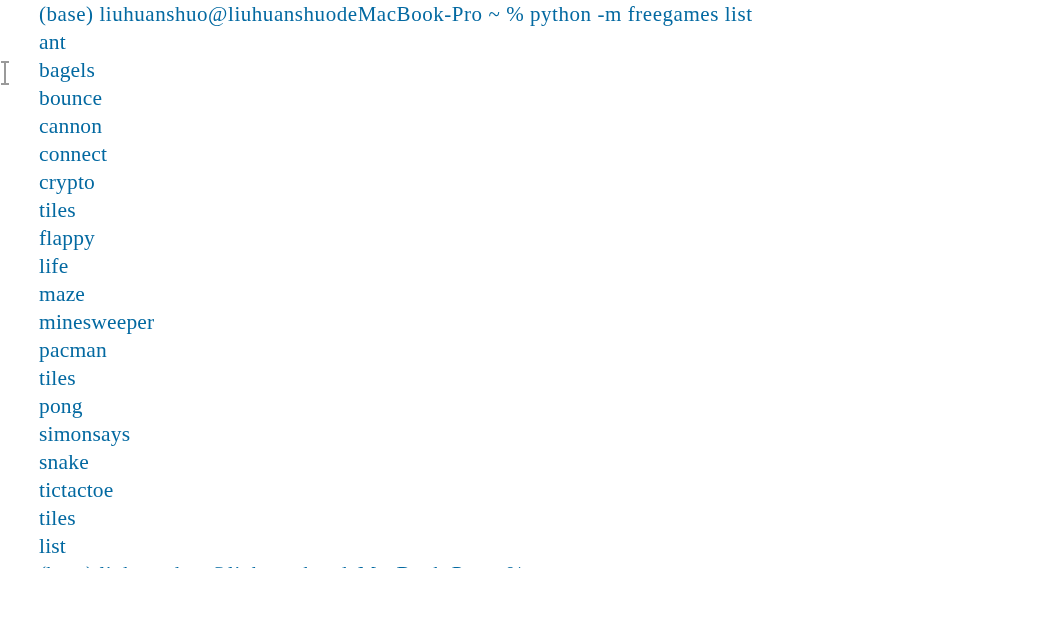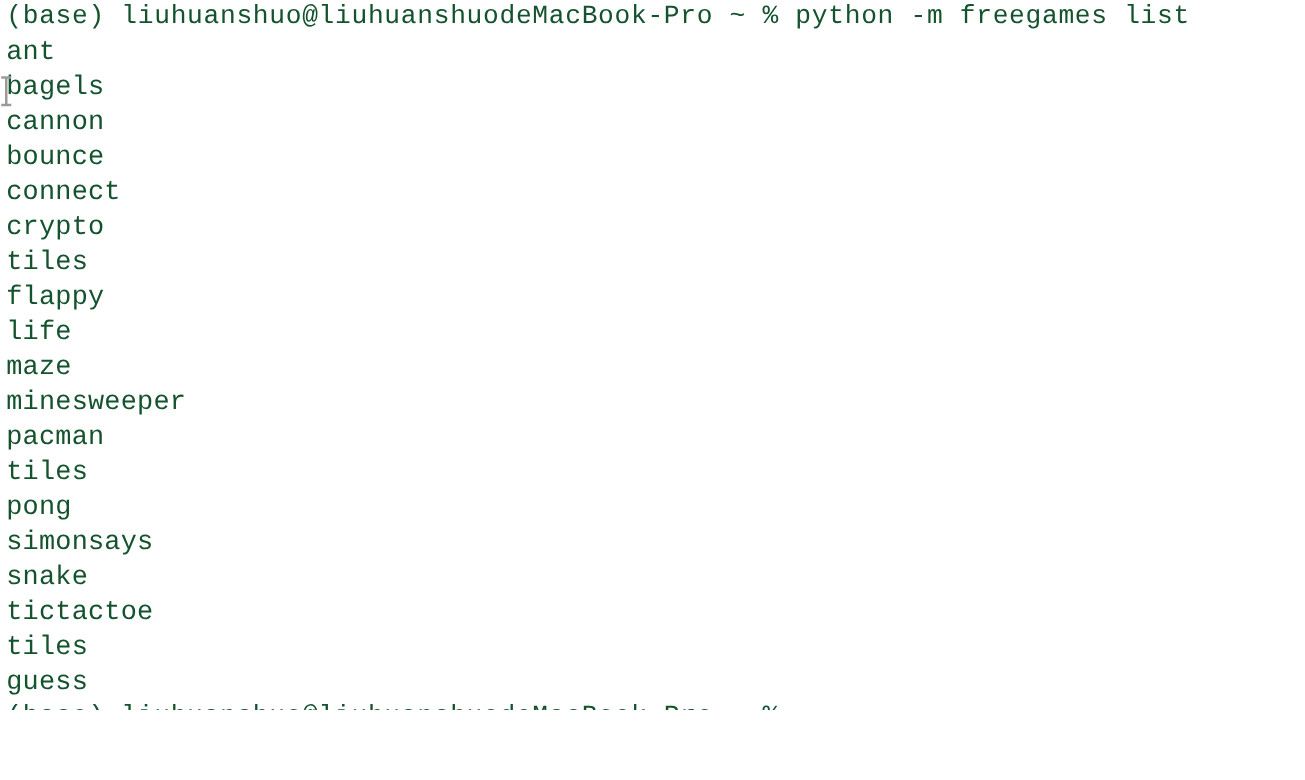--- a/index.html
+++ b/index.html
@@ -29,22 +29,23 @@
     padding: 0;
     margin: 0;
   }
   .line {
     height: 28px;
     line-height: 28px;
     font-size: 21.5px;
     letter-spacing: 0.18px;
     white-space: pre;
     padding-left: 5px;
-    color: #14532d;
-    font-family: Liberation Mono, monospace;
+    color: #0369a1;
+    font-family: Liberation Serif, serif;
+    margin-left: 34px;
   }
   .line.prompt-line {
     font-size: 21px;
     letter-spacing: 0.55px;
   }
   .line.clipped {
     height: 8px;
     overflow: hidden;
     line-height: 28px;
   }
@@ -78,37 +79,37 @@
 <body>
 
 <div id="terminal">
 
   <div class="screen">
 
     <div class="line prompt-line">(base) liuhuanshuo@liuhuanshuodeMacBook-Pro ~ % python -m freegames list</div>
 
     <div class="line">ant</div>
     <div class="line">bagels</div>
+    <div class="line">bounce</div>
     <div class="line">cannon</div>
-    <div class="line">bounce</div>
     <div class="line">connect</div>
     <div class="line">crypto</div>
     <div class="line">tiles</div>
     <div class="line">flappy</div>
     <div class="line">life</div>
     <div class="line">maze</div>
     <div class="line">minesweeper</div>
     <div class="line">pacman</div>
     <div class="line">tiles</div>
     <div class="line">pong</div>
     <div class="line">simonsays</div>
     <div class="line">snake</div>
     <div class="line">tictactoe</div>
     <div class="line">tiles</div>
-    <div class="line">guess</div>
+    <div class="line">list</div>
 
     <div class="line prompt-line clipped">(base) liuhuanshuo@liuhuanshuodeMacBook-Pro ~ %</div>
 
   </div>
 
   <div id="mouse-ibeam" style="left: 0px; top: 60px;">
     <div class="cap-top"></div>
     <div class="stem"></div>
     <div class="cap-bottom"></div>
   </div>

